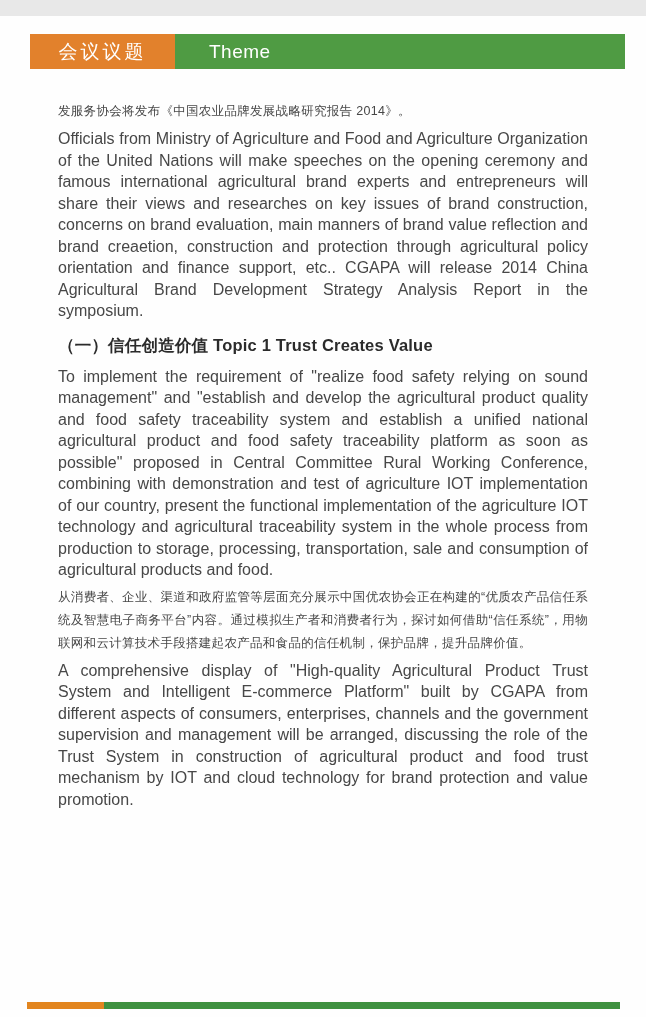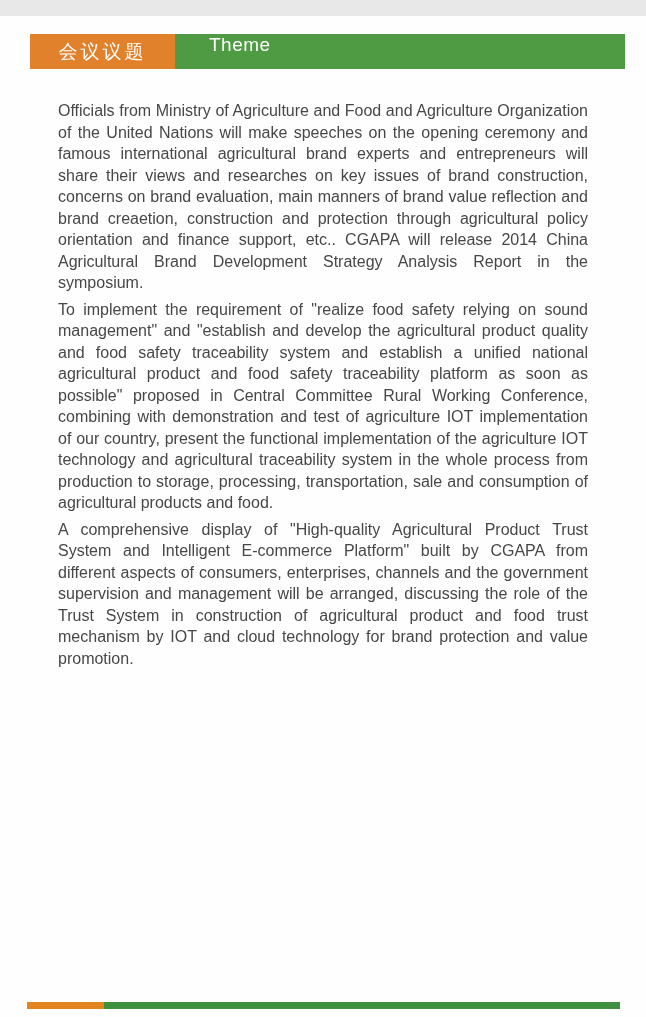--- a/index.html
+++ b/index.html
@@ -24,21 +24,21 @@
     width: 145px; height: 100%;
     background: var(--header-orange, #e2812c);
     color: #ffffff;
     display: flex; align-items: center; justify-content: center;
     font-size: 19px; letter-spacing: 3px;
   }
   .header-en {
     flex: 1; height: 100%;
     background: var(--header-green, #4f9b43);
     color: #ffffff;
-    display: flex; align-items: flex-start;
+    display: flex; align-items: center;
     padding-left: 34px;
     font-size: 19px; letter-spacing: 0.5px;
   }
   
   .content {
     position: absolute;
     top: 84px; left: 58px;
     width: 530px;
     height: 898px;
     overflow: hidden;
@@ -96,28 +96,31 @@
     <div class="header-zh">
       <span>会议议题</span>
     </div>
     <div class="header-en">
       <span>Theme</span>
     </div>
   </div>
 
   <div class="content">
 
+    <p class="para zh">发服务协会将发布《中国农业品牌发展战略研究报告 2014》。</p>
 
     <p class="para en">Officials from Ministry of Agriculture and Food and Agriculture Organization of the United Nations will make speeches on the opening ceremony and famous international agricultural brand experts and entrepreneurs will share their views and researches on key issues of brand construction, concerns on brand evaluation, main manners of brand value reflection and brand creaetion, construction and protection through agricultural policy orientation and finance support, etc.. CGAPA will release 2014 China Agricultural Brand Development Strategy Analysis Report in the symposium.</p>
 
 
+    <h2 class="topic-heading">（一）信任创造价值 Topic 1  Trust Creates Value</h2>
 
 
     <p class="para en">To implement the requirement of "realize food safety relying on sound management" and "establish and develop the agricultural product quality and food safety traceability system and establish a unified national agricultural product and food safety traceability platform as soon as possible" proposed in Central Committee Rural Working Conference, combining with demonstration and test of agriculture IOT implementation of our country, present the functional implementation of the agriculture IOT technology and agricultural traceability system in the whole process from production to storage, processing, transportation, sale and consumption of agricultural products and food.</p>
 
+    <p class="para zh">从消费者、企业、渠道和政府监管等层面充分展示中国优农协会正在构建的“优质农产品信任系统及智慧电子商务平台”内容。通过模拟生产者和消费者行为，探讨如何借助“信任系统”，用物联网和云计算技术手段搭建起农产品和食品的信任机制，保护品牌，提升品牌价值。</p>
 
     <p class="para en">A comprehensive display of "High-quality Agricultural Product Trust System and Intelligent E-commerce Platform" built by CGAPA from different aspects of consumers, enterprises, channels and the government supervision and management will be arranged, discussing the role of the Trust System in construction of agricultural product and food trust mechanism by IOT and cloud technology for brand protection and value promotion.</p>
 
 
 
   </div>
 
   <div class="footer-bar">
     <div class="footer-orange"></div>
     <div class="footer-green"></div>

